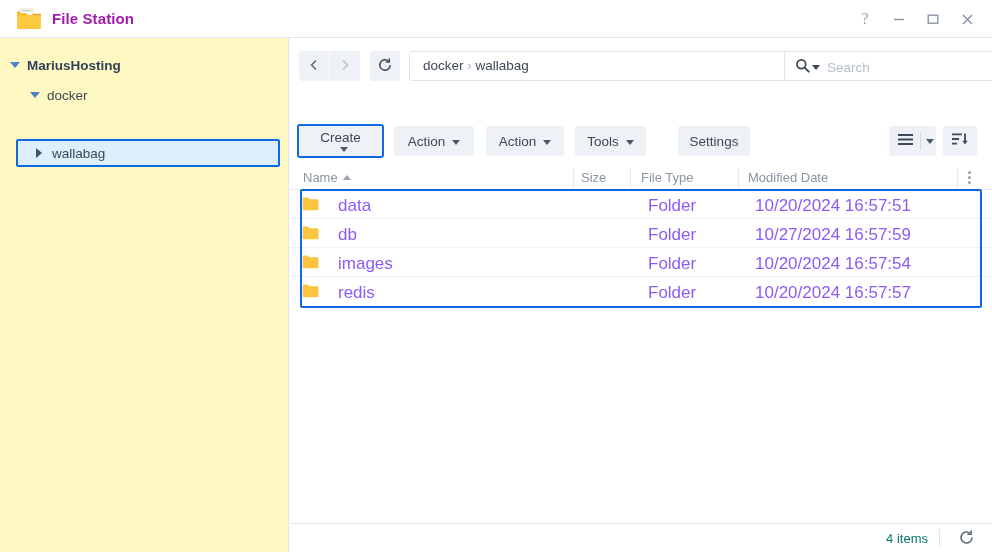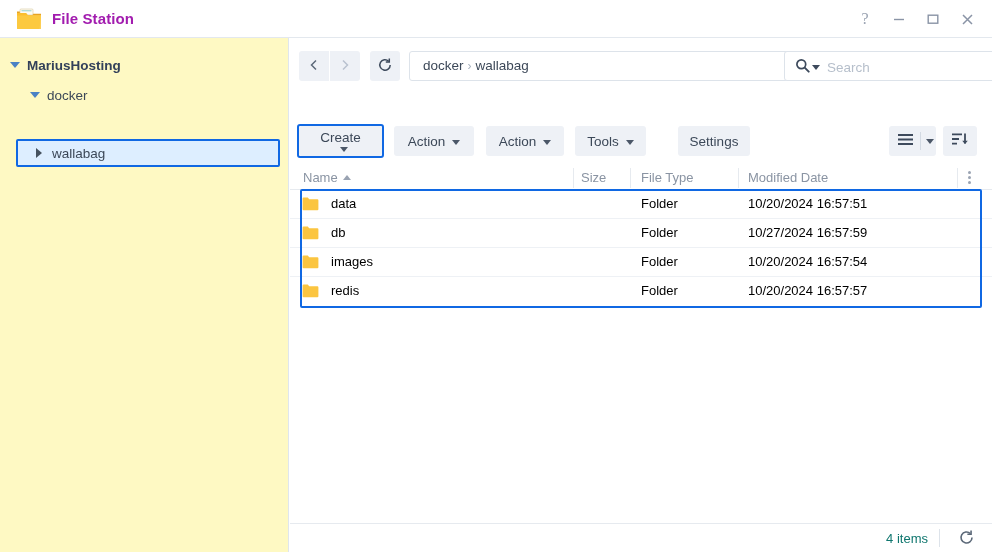--- a/index.html
+++ b/index.html
@@ -343,23 +343,24 @@
   .row {
     position: relative;
     height: 29px;
     border-bottom: 1px solid #eef1f5;
     box-sizing: border-box;
   }
   .row:last-child { border-bottom: 0; }
   .cell {
     position: absolute;
     top: 6px;
-    font-size: 13px;
-    color: #000000;
+    font-size: 17px;
+    color: #8b5cf6;
     white-space: nowrap;
+    margin-left: 7px;
   }
   .c-name { left: 41px; }
   .c-size { left: 291px; }
   .c-type { left: 351px; }
   .c-date { left: 458px; }
   .folder-ic {
     position: absolute;
     left: 12px; top: 7px;
     width: 17px; height: 14px;
   }

